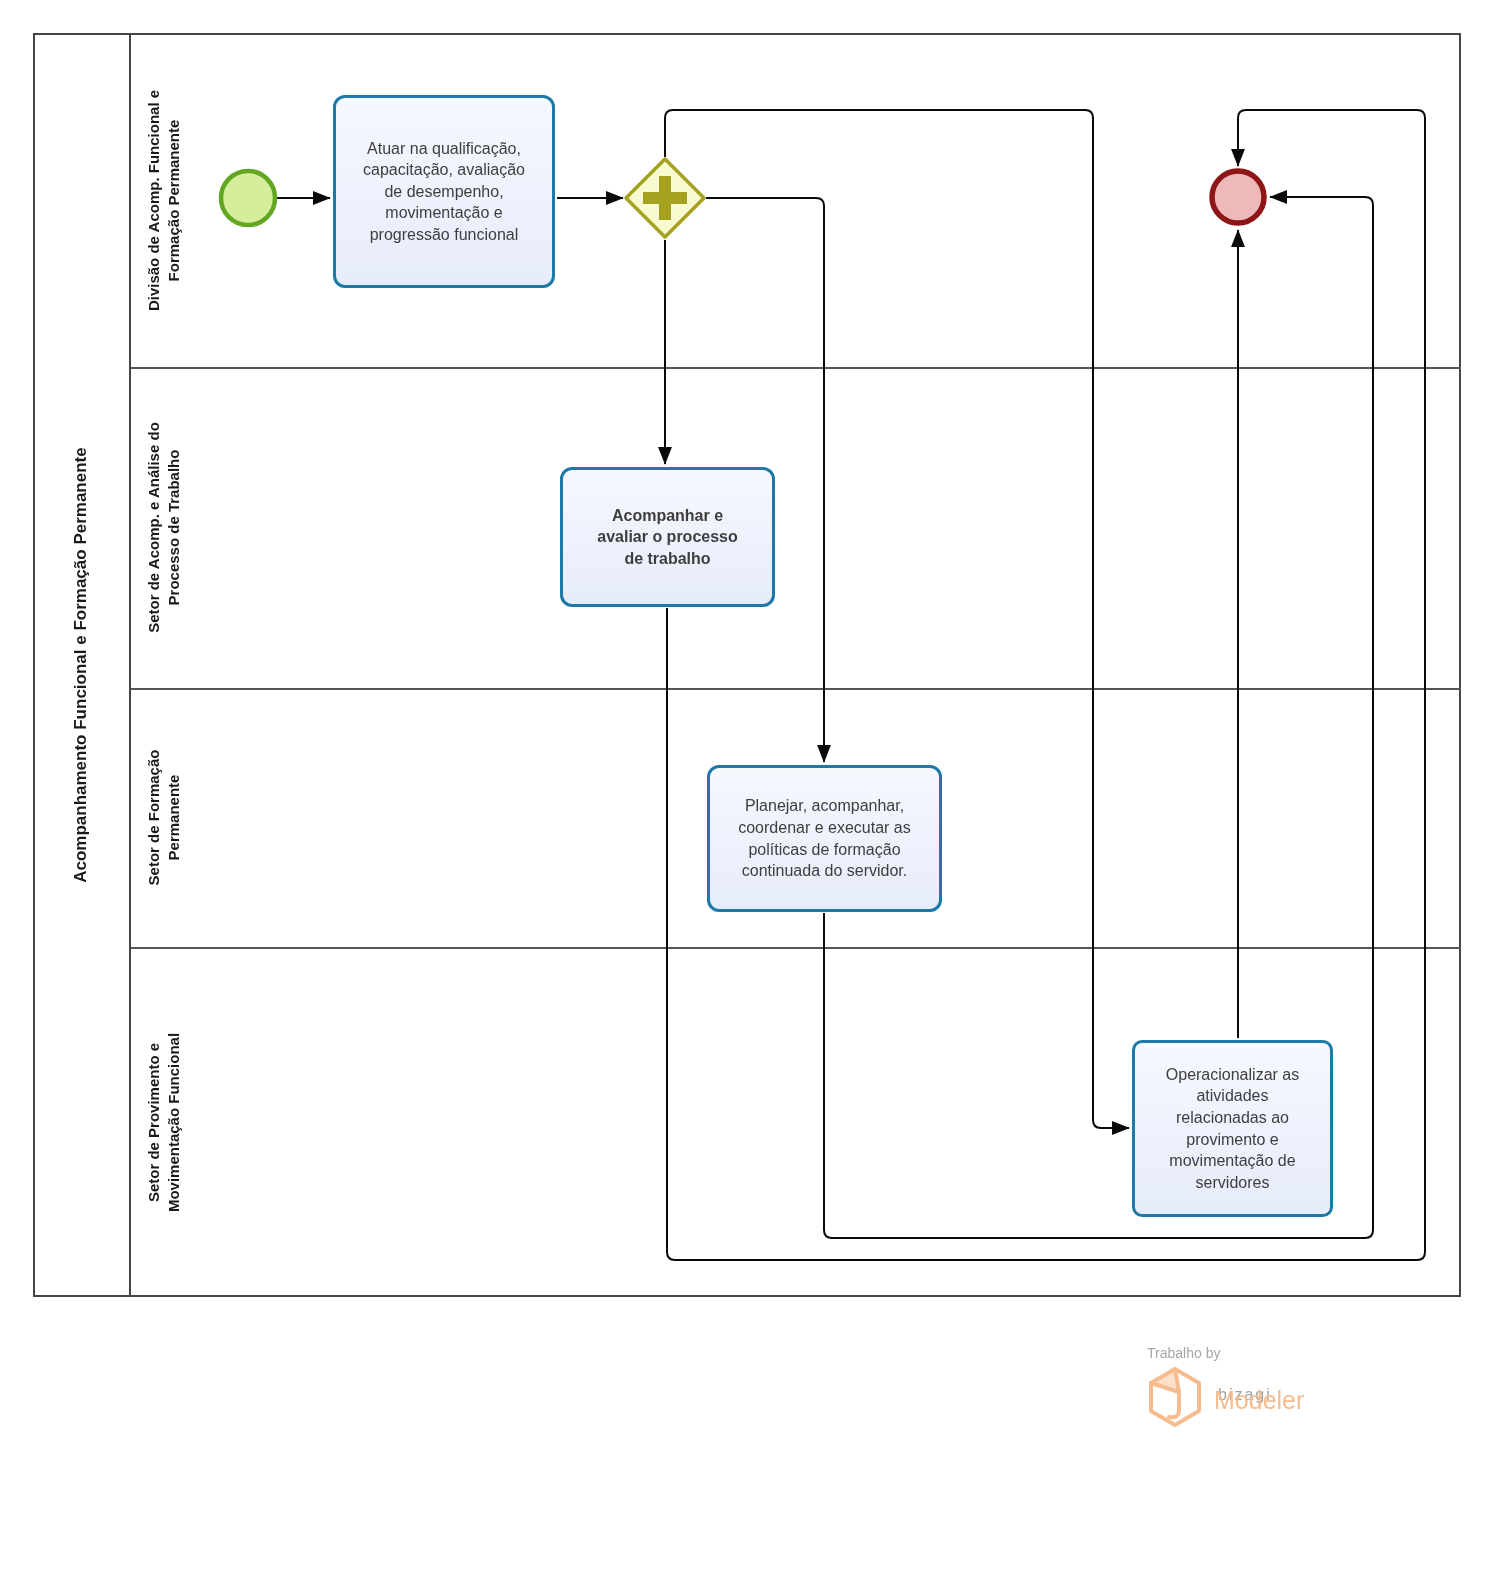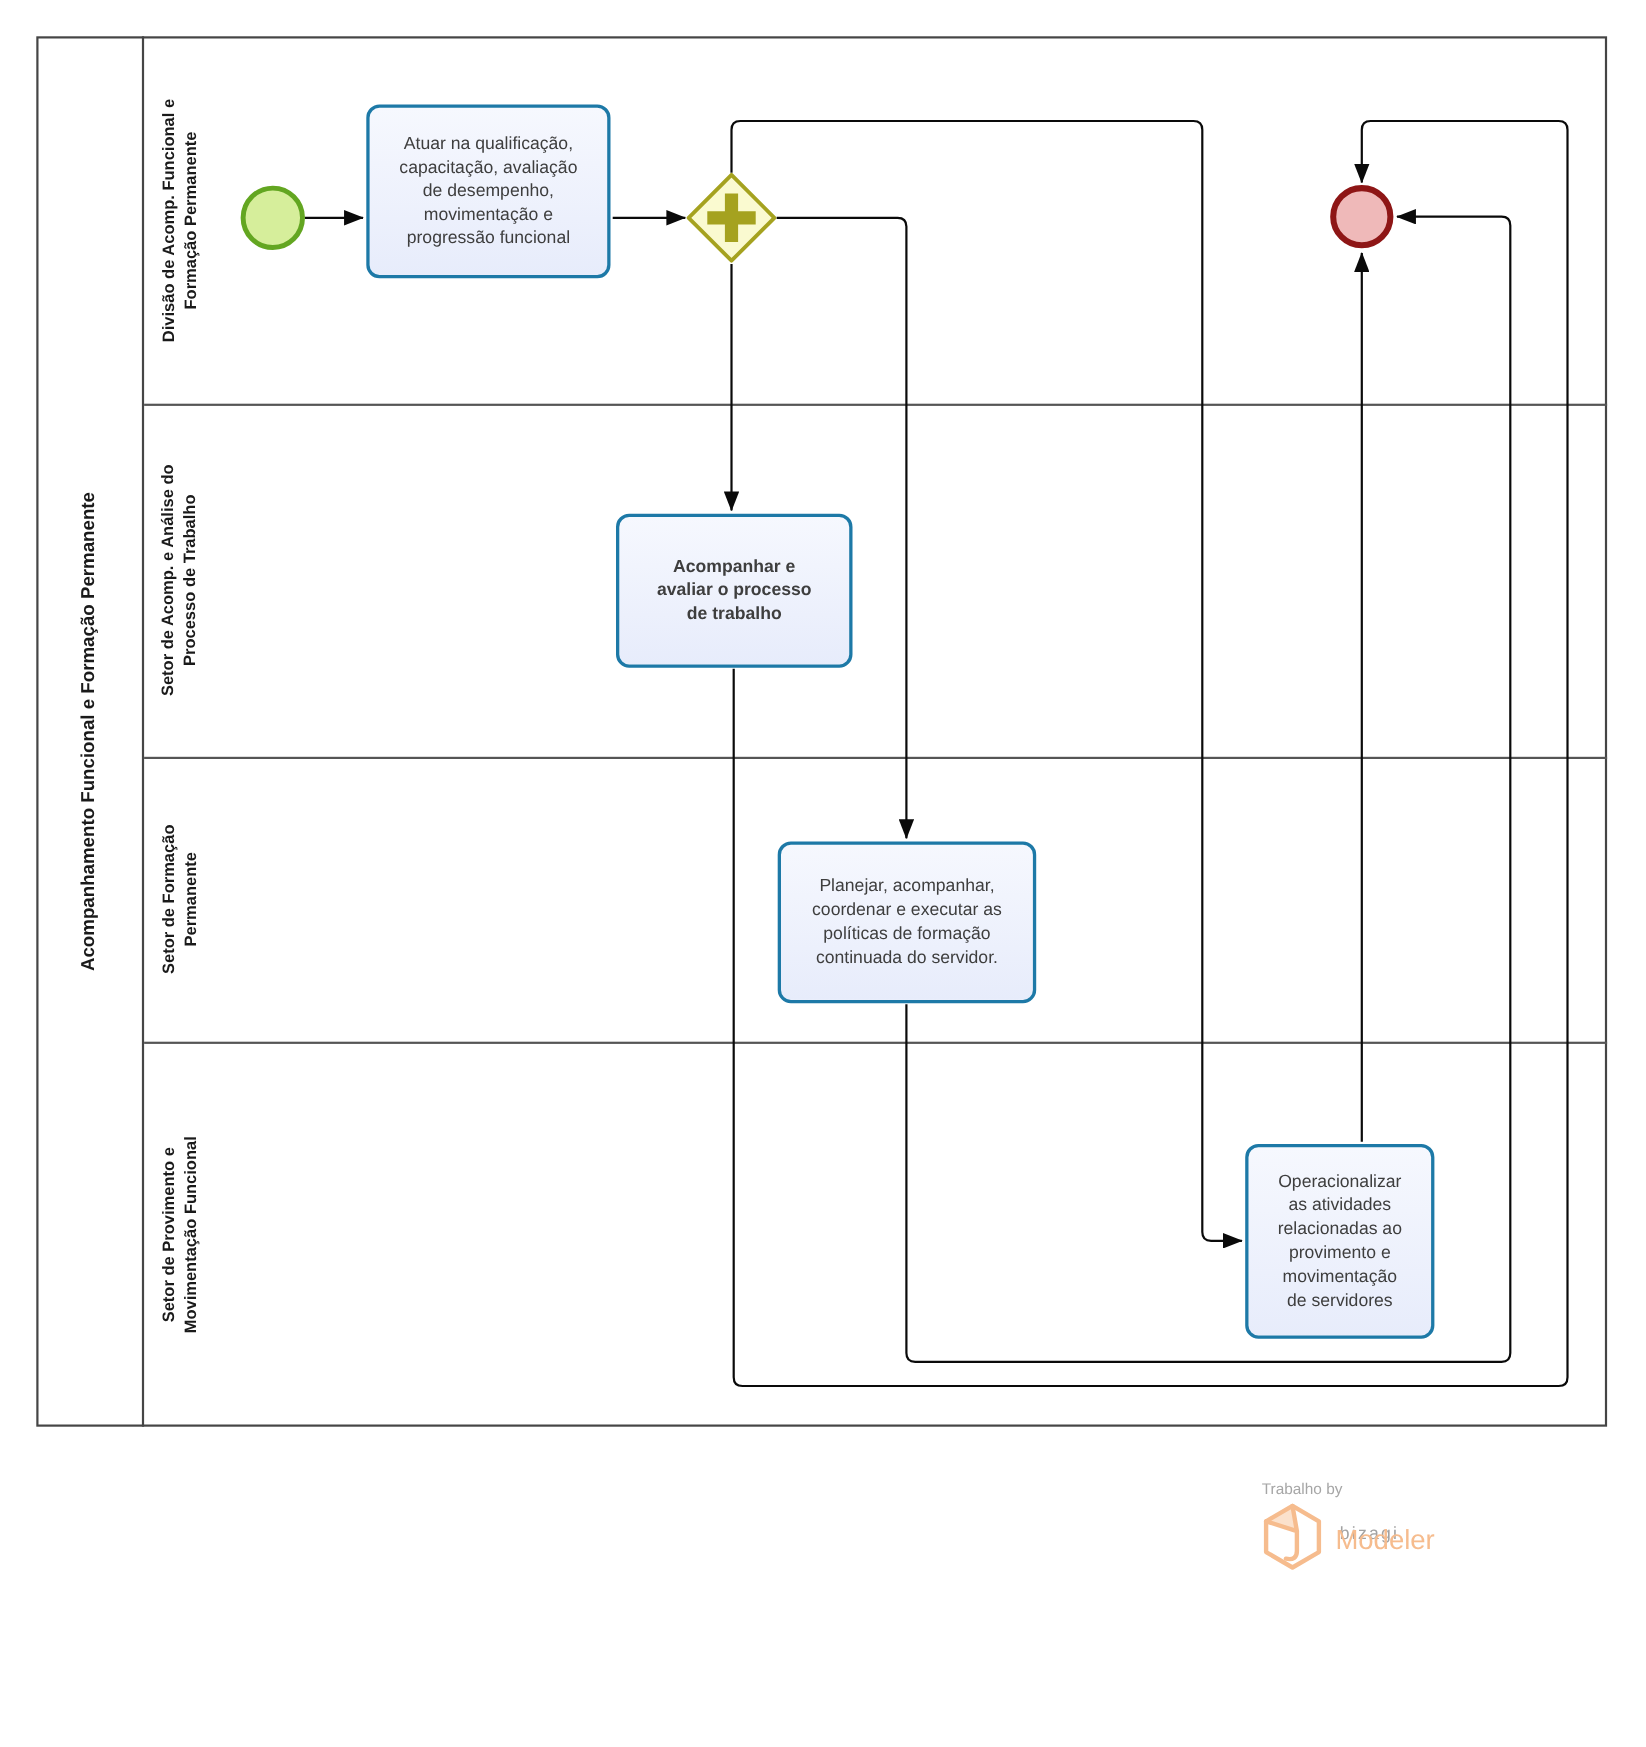--- a/index.html
+++ b/index.html
@@ -31,24 +31,24 @@
   .lane-label-wrap{left:131px; width:64px;}
   .lane-label{font-size:15px;}
   
   .task{
     background:linear-gradient(180deg,#f6f8fe 0%, var(--task-fill) 100%);
     border:3px solid var(--task-border); border-radius:12px; box-sizing:border-box;
     display:flex; align-items:center; justify-content:center; text-align:center;
     color:var(--text); font-size:16px; line-height:1.35;
   }
   .task span{display:block;}
-  #task1{left:333px; top:95px;  width:222px; height:158px; padding:0 20px;}
+  #task1{left:333px; top:95px;  width:222px; height:193px; padding:0 20px;}
   #task2{left:560px; top:467px; width:215px; height:140px; padding:0 27px;font-weight:bold;}
   #task3{left:707px; top:765px; width:235px; height:147px; padding:12px 25px;}
-  #task4{left:1132px;top:1040px;width:172px; height:177px; padding:0 25px;}
+  #task4{left:1132px;top:1040px;width:201px; height:177px; padding:0 25px;border-radius:10px;}
   
   svg.overlay{left:0; top:0; pointer-events:none;}
   .flow{fill:none; stroke:var(--flow-line); stroke-width:2px;}
   
   .powered{left:1147px; top:1345px; font-size:14px; color:var(--brand-gray);}
   .bizagi-icon{left:1146px; top:1366px;}
   .bizagi-word{left:1218px; top:1370px; font-size:16px; letter-spacing:2px; color:#a2a2a2;margin-top:16px;}
   .modeler-word{left:1214px; top:1386px; font-size:25px; color:var(--brand-orange);}
 </style>
 </head>

